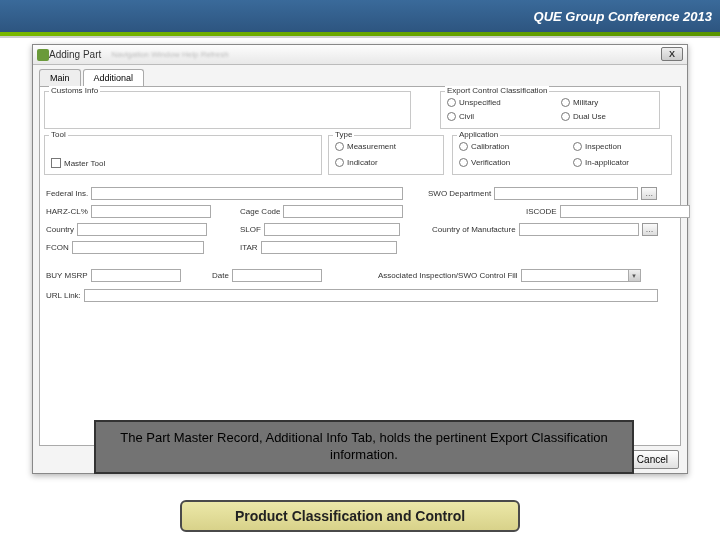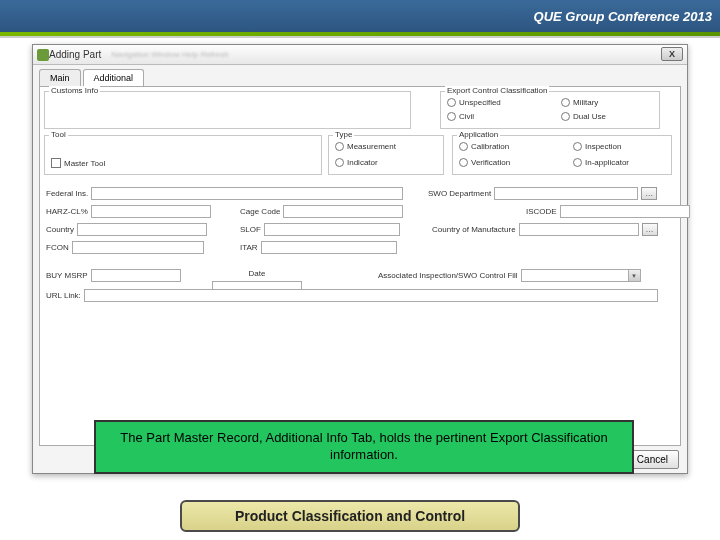--- a/index.html
+++ b/index.html
@@ -32,21 +32,21 @@
   .dd .val { flex:1; }
   .radio { width: 9px; height: 9px; border: 1px solid #777; border-radius: 50%; background:#fff; display:inline-block; }
   .chk { width: 10px; height: 10px; border: 1px solid #777; background:#fff; display:inline-block; }
   .ellips { width: 16px; height: 13px; border:1px solid #999; background:linear-gradient(#fafafa,#ddd); font-size:8px; display:flex;align-items:center;justify-content:center; cursor:pointer; }
 
   .btnbar { position: absolute; bottom: 4px; right: 8px; display: flex; gap: 8px; }
   .btn { border: 1px solid #888; background: linear-gradient(#fefefe,#e0e0e0); padding: 3px 10px; font-size: 10px; display:flex; align-items:center; gap:4px; cursor:pointer; border-radius:2px; }
   .okicon { color: #2a8a2a; font-weight:bold; }
   .xicon { color: #c33; font-weight:bold; }
 
-  .callout { position: absolute; left: 94px; top: 420px; width: 540px; background: #22c55e; border: 2px solid #333; padding: 8px 14px; font-size: 13px; text-align: center; line-height: 1.3; z-index: 5; }
+  .callout { position: absolute; left: 94px; top: 420px; width: 540px; background: #737373; border: 2px solid #333; padding: 8px 14px; font-size: 13px; text-align: center; line-height: 1.3; z-index: 5; }
 
   .badge { position: absolute; left: 180px; top: 500px; width: 340px; background: linear-gradient(#ece8a8,#d8d28a); border: 2px solid #4a4a4a; border-radius: 6px; padding: 6px 10px; font-size: 14px; font-weight: bold; text-align: center; color: #222; }
 </style>
 </head>
 <body>
 
 <div class="topbar">
   <span>QUE Group Conference 2013</span>
 </div>
 <div class="greenbar"></div>
@@ -173,21 +173,21 @@
       </div>
     <div class="row" style="left:200px; top:154px;">
         <span class="lbl">ITAR</span>
         <span class="inp" style="width:136px;"></span>
       </div>
 
     <div class="row" style="left:6px; top:182px;">
         <span class="lbl">BUY MSRP</span>
         <span class="inp" style="width:90px;"></span>
       </div>
-    <div class="row" style="left:172px; top:182px;flex-direction:column;">
+    <div class="row" style="left:172px; top:182px;">
         <span class="lbl">Date</span>
         <span class="inp" style="width:90px;"></span>
       </div>
     <div class="row" style="left:338px; top:182px;">
         <span class="lbl">Associated Inspection/SWO Control Fill</span>
         <span class="dd" style="width:120px;">
           <span class="val"></span>
           <span class="arrow">▾</span>
         </span>
       </div>

